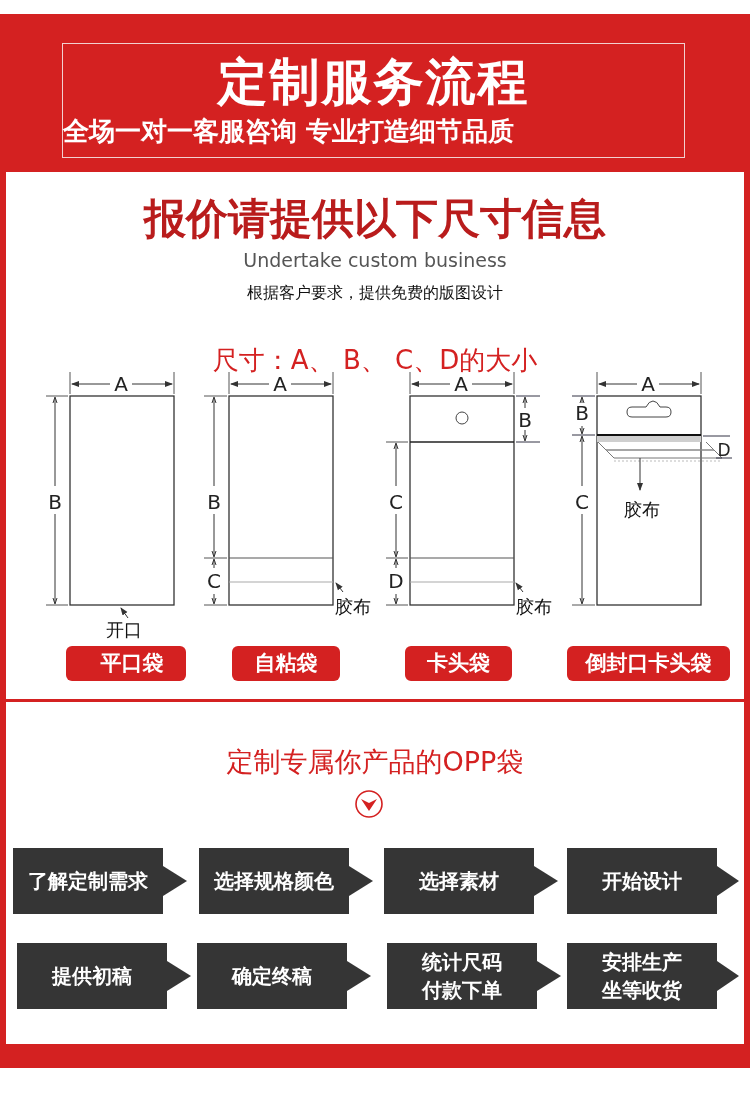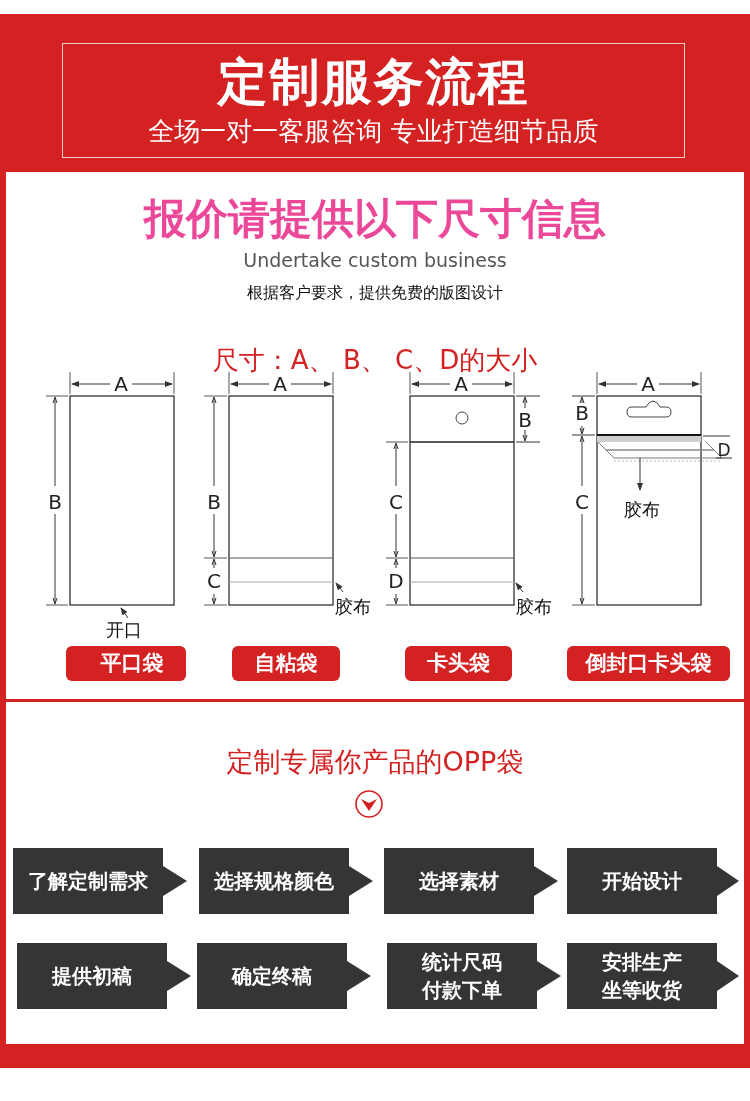--- a/index.html
+++ b/index.html
@@ -2,26 +2,26 @@
 <html><head>
 <meta charset="utf-8">
 <style>
   html,body{margin:0;padding:0;background:#ffffff;}
   body{width:750px;height:1101px;position:relative;overflow:hidden;font-family:"DejaVu Sans","Liberation Sans",sans-serif;}
   .abs{position:absolute;}
   .red-bg{background:#d42121;}
   #top-red{left:0;top:14px;width:750px;height:158px;}
   #hdr-box{left:62px;top:43px;width:623px;height:115px;border:1px solid #f2d0d0;box-sizing:border-box;padding-left:10px;}
   #hdr-title{left:0;top:8px;width:100%;text-align:center;color:#fff;font-size:50px;font-weight:bold;letter-spacing:2px;line-height:60px;}
-  #hdr-sub{left:0;top:70px;width:100%;text-align:center;color:#fff;font-size:26px;line-height:34px;}
+  #hdr-sub{left:0;top:70px;width:100%;text-align:left;color:#fff;font-size:26px;line-height:34px;font-weight:bold;}
   #frame-left{left:0;top:172px;width:6px;height:896px;}
   #frame-right{left:744px;top:172px;width:6px;height:896px;}
   #frame-bottom{left:0;top:1044px;width:750px;height:24px;}
   #divider{left:6px;top:699px;width:738px;height:3px;}
-  #quote-title{left:0;top:188px;width:750px;text-align:center;color:#ec4899;font-size:42px;font-weight:bold;line-height:62px;}
+  #quote-title{left:0;top:188px;width:750px;text-align:center;color:#b91c1c;font-size:42px;font-weight:bold;line-height:62px;}
   #quote-en{left:0;top:246px;width:750px;text-align:center;color:#555;font-size:19px;line-height:28px;}
   #quote-desc{left:0;top:280px;width:750px;text-align:center;color:#111;font-size:16px;line-height:26px;}
   #size-title{left:0;top:320px;width:750px;text-align:center;color:#d42121;font-size:26px;line-height:40px;margin-top:20px;}
   .dim-lbl{font-size:20px;color:#222;line-height:20px;text-align:center;background:#fff;}
   .badge{background:#d42121;color:#fff;font-size:21px;font-weight:bold;text-align:center;border-radius:6px;height:35px;line-height:35px;}
   .anno{font-size:18px;color:#111;line-height:20px;}
   #opp-title{left:0;top:742px;width:750px;text-align:center;color:#d42121;font-size:27px;line-height:40px;}
   .step{background:#353535;color:#fff;font-weight:bold;font-size:20px;display:flex;align-items:center;justify-content:center;text-align:center;line-height:28px;}
   .step-arrow{width:0;height:0;border-top:15px solid transparent;border-bottom:15px solid transparent;border-left:24px solid #353535;}
 </style>

